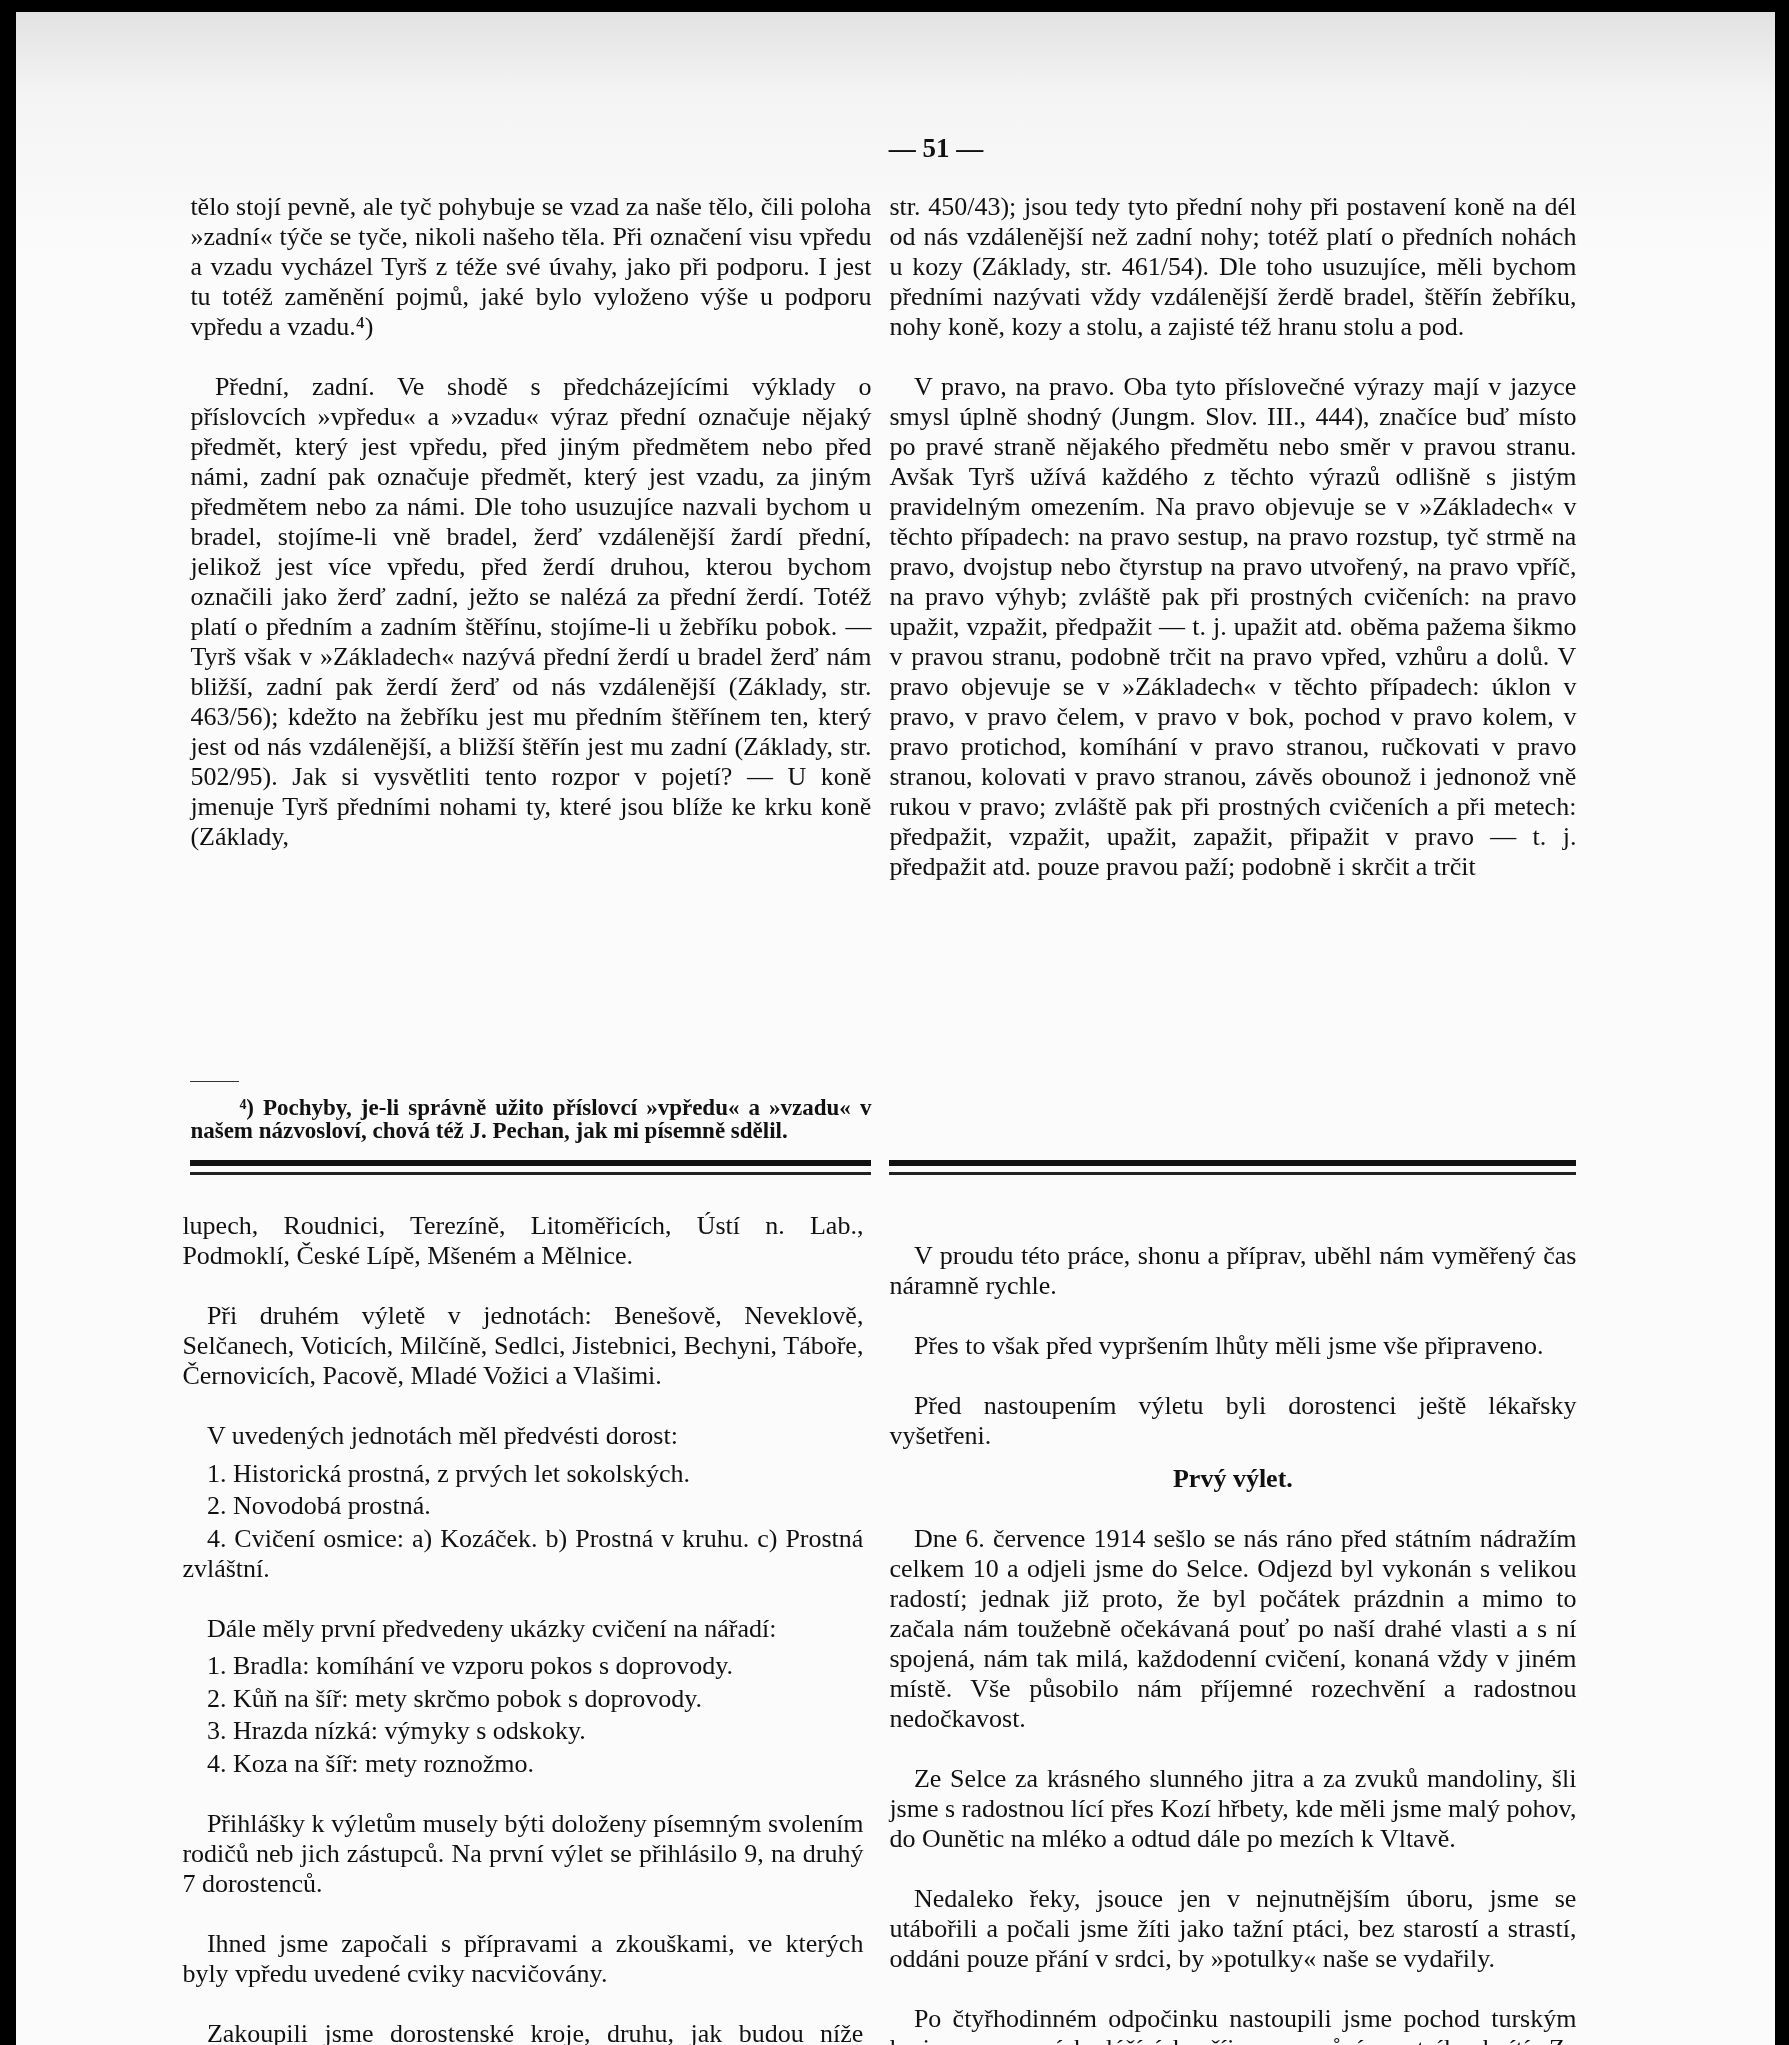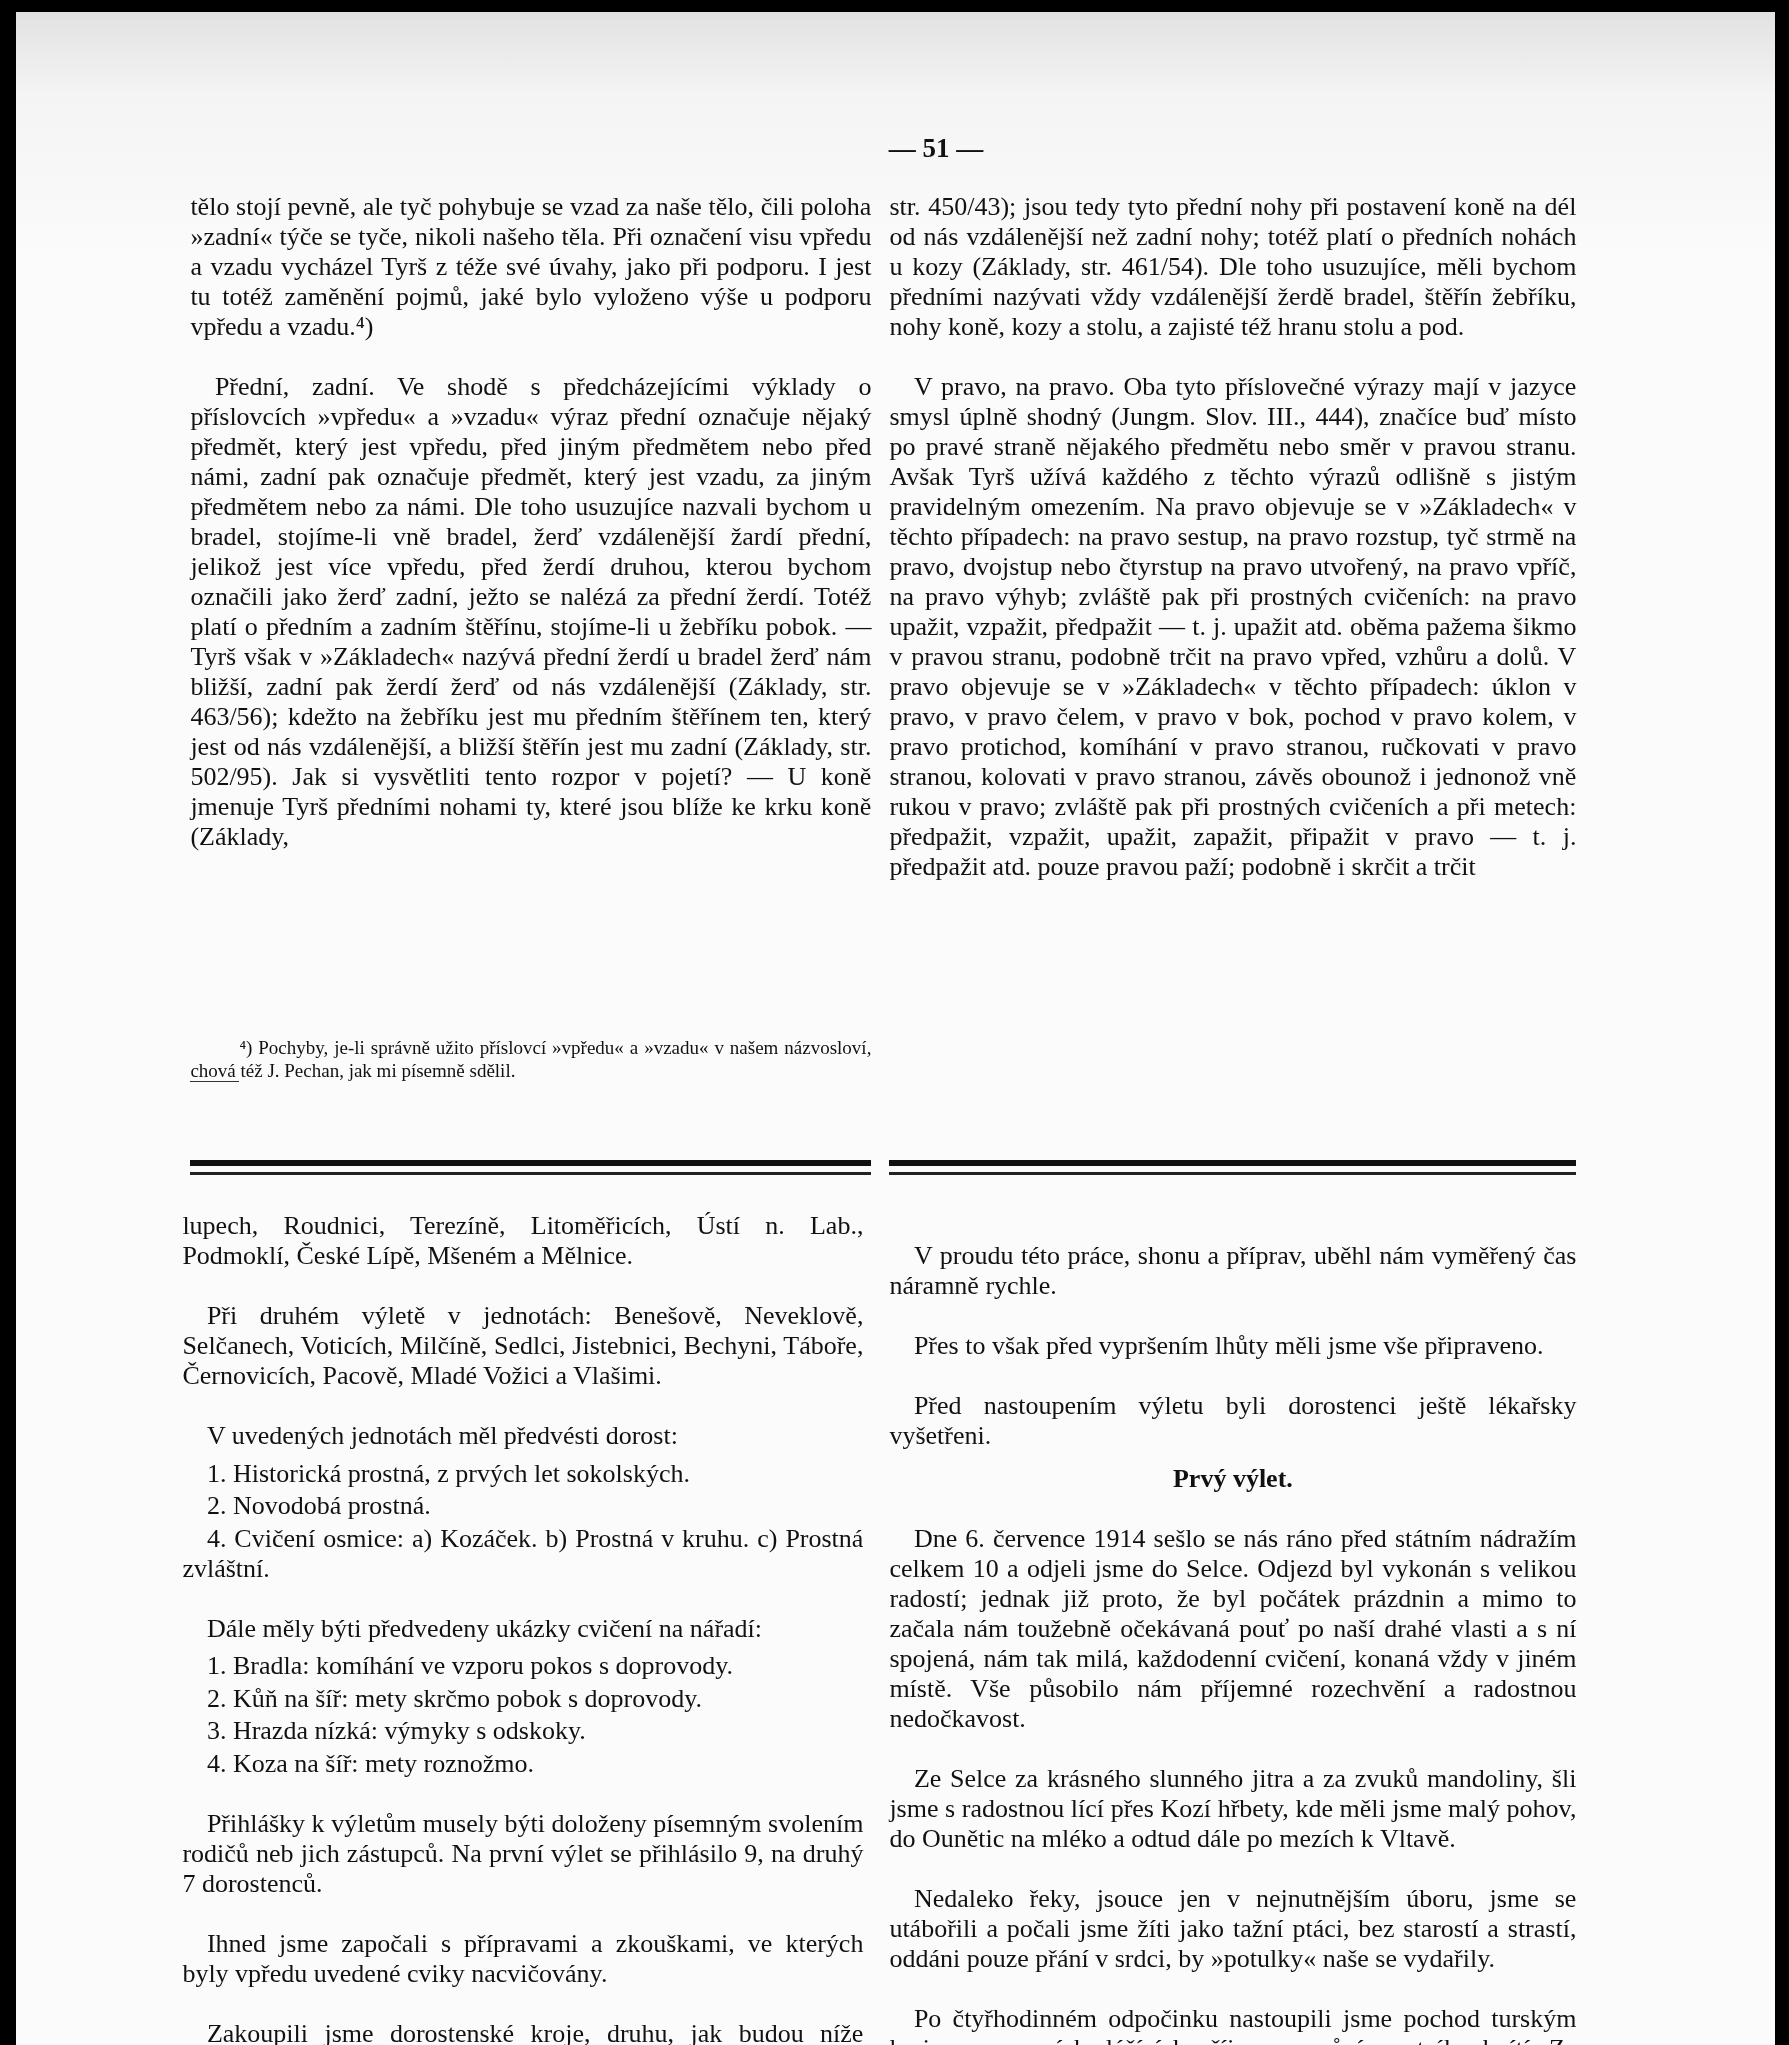--- a/index.html
+++ b/index.html
@@ -24,23 +24,23 @@
   }
   .col { position: absolute; }
   .col p { margin: 0 0 7.4px 0; text-indent: 0; }
   .col p.ind { text-indent: 24.5px; margin-top: 30px; }
   .col-top-left { left: 174px; top: 180px; width: 681px; }
   .col-top-right { left: 873px; top: 180px; width: 687px; }
   .col-bot-left { left: 166px; top: 1199px; width: 681px; }
   .col-bot-right { left: 873px; top: 1199px; width: 687px; }
   .fn-rule { position: absolute; left: 174px; top: 1069px; width: 49px; height: 1.2px; background: #333; }
   .footnote {
-    position: absolute; left: 174px; top: 1024px; width: 681px;
-    font-family: "Liberation Serif", serif; font-size: 19px; line-height: 23px;
-    font-weight: normal; text-align: justify; color: #111;
+    position: absolute; left: 174px; top: 1084px; width: 681px;
+    font-family: "Liberation Serif", serif; font-size: 23px; line-height: 23px;
+    font-weight: bold; text-align: justify; color: #111;
   }
   .footnote .ind { display: inline-block; width: 49px; }
   .sep { position: absolute; height: 5.7px; background: #111; }
   .sep2 { position: absolute; height: 2.5px; background: #222; }
   .heading { text-align: center; font-weight: bold; margin: 12.3px 0 14.7px 0 !important; }
   .list p { text-indent: 24.5px; margin-bottom: 2.5px; }
 </style>
 </head>
 <body>
 
@@ -69,21 +69,21 @@
 
   <div class="col col-bot-left text">
     <p>lupech, Roudnici, Terezíně, Litoměřicích, Ústí n. Lab., Podmoklí, České Lípě, Mšeném a Mělnice.</p>
     <p class="ind">Při druhém výletě v jednotách: Benešově, Neveklově, Selčanech, Voticích, Milčíně, Sedlci, Jistebnici, Bechyni, Táboře, Černovicích, Pacově, Mladé Vožici a Vlašimi.</p>
     <p class="ind">V uvedených jednotách měl předvésti dorost:</p>
     <div class="list">
       <p>1. Historická prostná, z prvých let sokolských.</p>
       <p>2. Novodobá prostná.</p>
       <p>4. Cvičení osmice: a) Kozáček. b) Prostná v kruhu. c) Prostná zvláštní.</p>
     </div>
-    <p class="ind">Dále měly býti předvedeny ukázky cvičení na nářadí:</p>
+    <p class="ind">Dále měly první předvedeny ukázky cvičení na nářadí:</p>
     <div class="list">
       <p>1. Bradla: komíhání ve vzporu pokos s doprovody.</p>
       <p>2. Kůň na šíř: mety skrčmo pobok s doprovody.</p>
       <p>3. Hrazda nízká: výmyky s odskoky.</p>
       <p>4. Koza na šíř: mety roznožmo.</p>
     </div>
     <p class="ind">Přihlášky k výletům musely býti doloženy písemným svolením rodičů neb jich zástupců. Na první výlet se přihlásilo 9, na druhý 7 dorostenců.</p>
     <p class="ind">Ihned jsme započali s přípravami a zkouškami, ve kterých byly vpředu uvedené cviky nacvičovány.</p>
     <p class="ind">Zakoupili jsme dorostenské kroje, druhu, jak budou níže popsány, tlumoky, pláště, lihové vařiče a ostatní věci na cestu potřebné a oznámili dopisy jednotám svou návštěvu.</p>
   </div>

